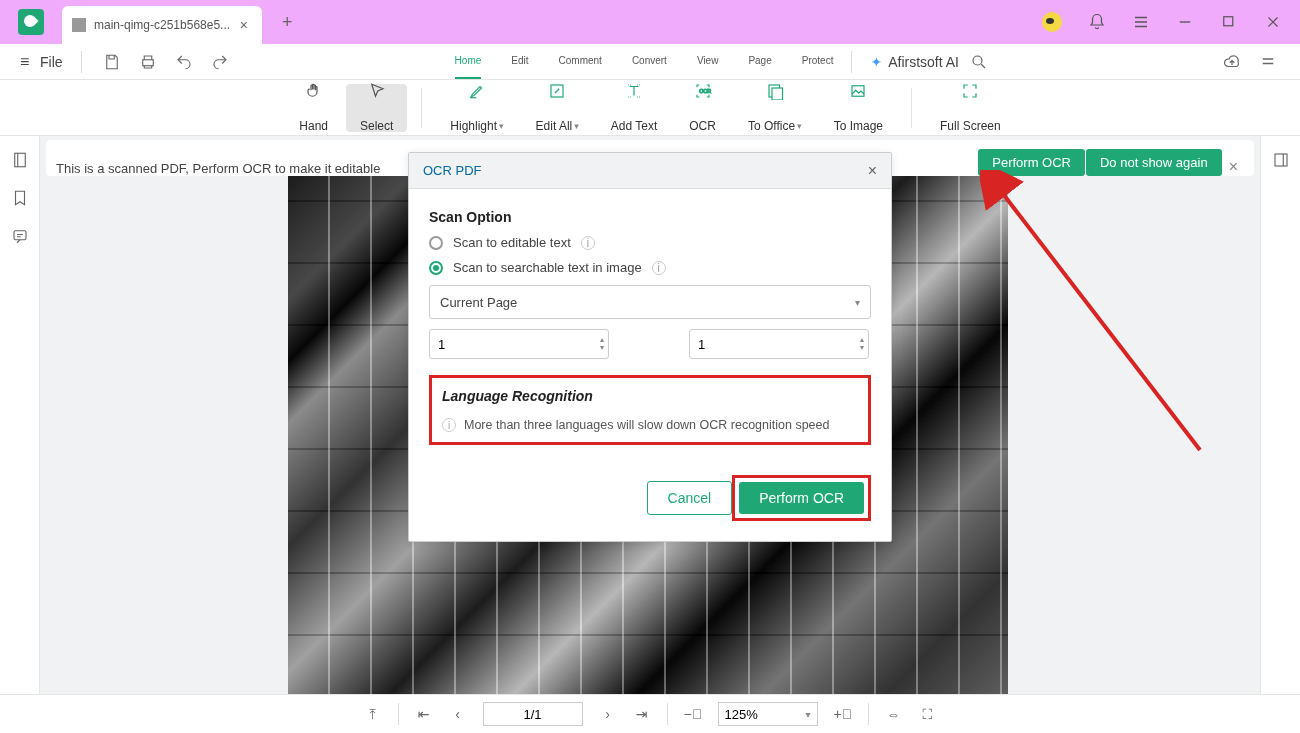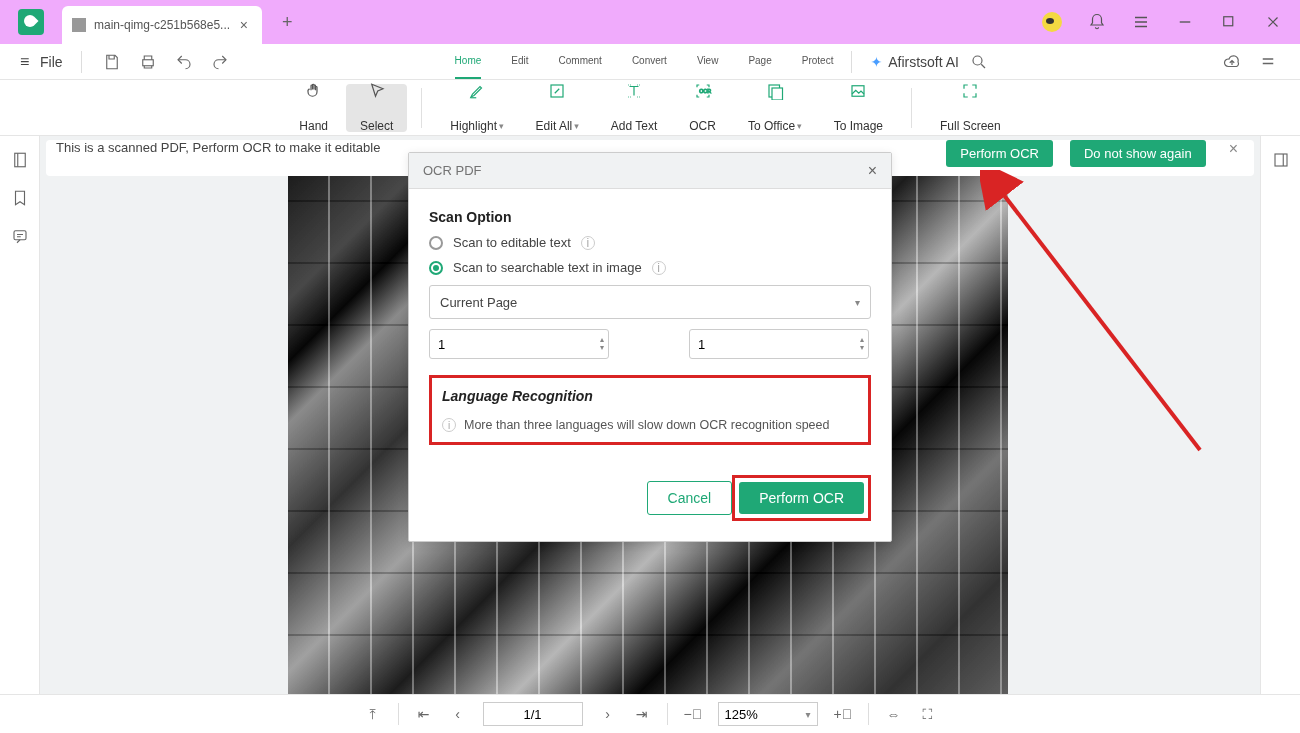--- a/index.html
+++ b/index.html
@@ -51,29 +51,29 @@
 
 
 .rightbar { position: absolute; right: 0; top: 136px; width: 40px; height: 558px; background: white; display: flex; flex-direction: column; align-items: center; padding-top: 14px; border-left: 1px solid #e5e5e5; }
 
 
 .content { position: absolute; left: 40px; right: 40px; top: 136px; bottom: 39px; background: #f0f2f3; overflow: hidden; }
 .doc-bg { position: absolute; left: 248px; top: 40px; width: 720px; height: 520px; background: linear-gradient(135deg, #333 0%, #555 10%, #222 15%, #888 20%, #444 30%, #999 40%, #333 50%, #aaa 60%, #222 70%, #777 80%, #444 90%, #666 100%); filter: contrast(1.3); }
 .doc-bg::after { content:''; position:absolute; inset:0; background: repeating-linear-gradient(90deg, transparent 0 40px, rgba(255,255,255,.3) 40px 42px), repeating-linear-gradient(0deg, transparent 0 60px, rgba(0,0,0,.2) 60px 62px); }
 
 
-.banner { position: absolute; left: 6px; right: 6px; top: 4px; height: 36px; background: white; border-radius: 4px; display: flex; align-items: flex-start; padding: 0 10px; gap: 17px; }
+.banner { position: absolute; left: 6px; right: 6px; top: 4px; height: 36px; background: white; border-radius: 4px; display: flex; align-items: flex-end; padding: 0 10px; gap: 1px; }
 .banner-text { font-size: 13px; color: #444; flex: 1; }
 .banner-btn { padding: 6px 14px; background: #1fa876; color: white; border: none; border-radius: 3px; font-size: 13px; cursor: pointer; }
 .banner-close { font-size: 16px; color: #888; cursor: pointer; padding: 0 6px; }
 
 
 .dialog { position: absolute; left: 408px; top: 152px; width: 484px; background: white; border: 1px solid #ccc; border-radius: 2px; box-shadow: 0 2px 10px rgba(0,0,0,.1); }
 .dlg-head { height: 36px; background: #f0f2f3; display: flex; align-items: center; padding: 0 14px; border-bottom: 1px solid #ddd; }
-.dlg-title { font-size: 13px; color: #737373; flex: 1; }
+.dlg-title { font-size: 13px; color: #0369a1; flex: 1; }
 .dlg-close { font-size: 16px; color: #666; cursor: pointer; }
 .dlg-body { padding: 20px 20px 16px; }
 .sect-title { font-size: 14px; font-weight: 600; color: #222; margin-bottom: 10px; }
 .radio-row { display: flex; align-items: center; gap: 10px; margin-bottom: 10px; font-size: 13px; color: #444; cursor: pointer; }
 .radio-row .info { color: #aaa; font-size: 12px; border: 1px solid #ccc; border-radius: 50%; width: 14px; height: 14px; display:inline-flex; align-items:center; justify-content:center; }
 .radio { width: 14px; height: 14px; border: 2px solid #999; border-radius: 50%; display: inline-block; position: relative; }
 .radio.checked { border-color: #1fa876; }
 .radio.checked::after { content: ''; position: absolute; width: 6px; height: 6px; background: #1fa876; border-radius: 50%; top: 2px; left: 2px; }
 .sel { height: 34px; border: 1px solid #ccc; border-radius: 3px; display: flex; align-items: center; padding: 0 10px; font-size: 13px; color: #444; cursor: pointer; position: relative; }
 .sel::after { content: '▾'; position: absolute; right: 10px; color: #888; font-size: 10px; }

